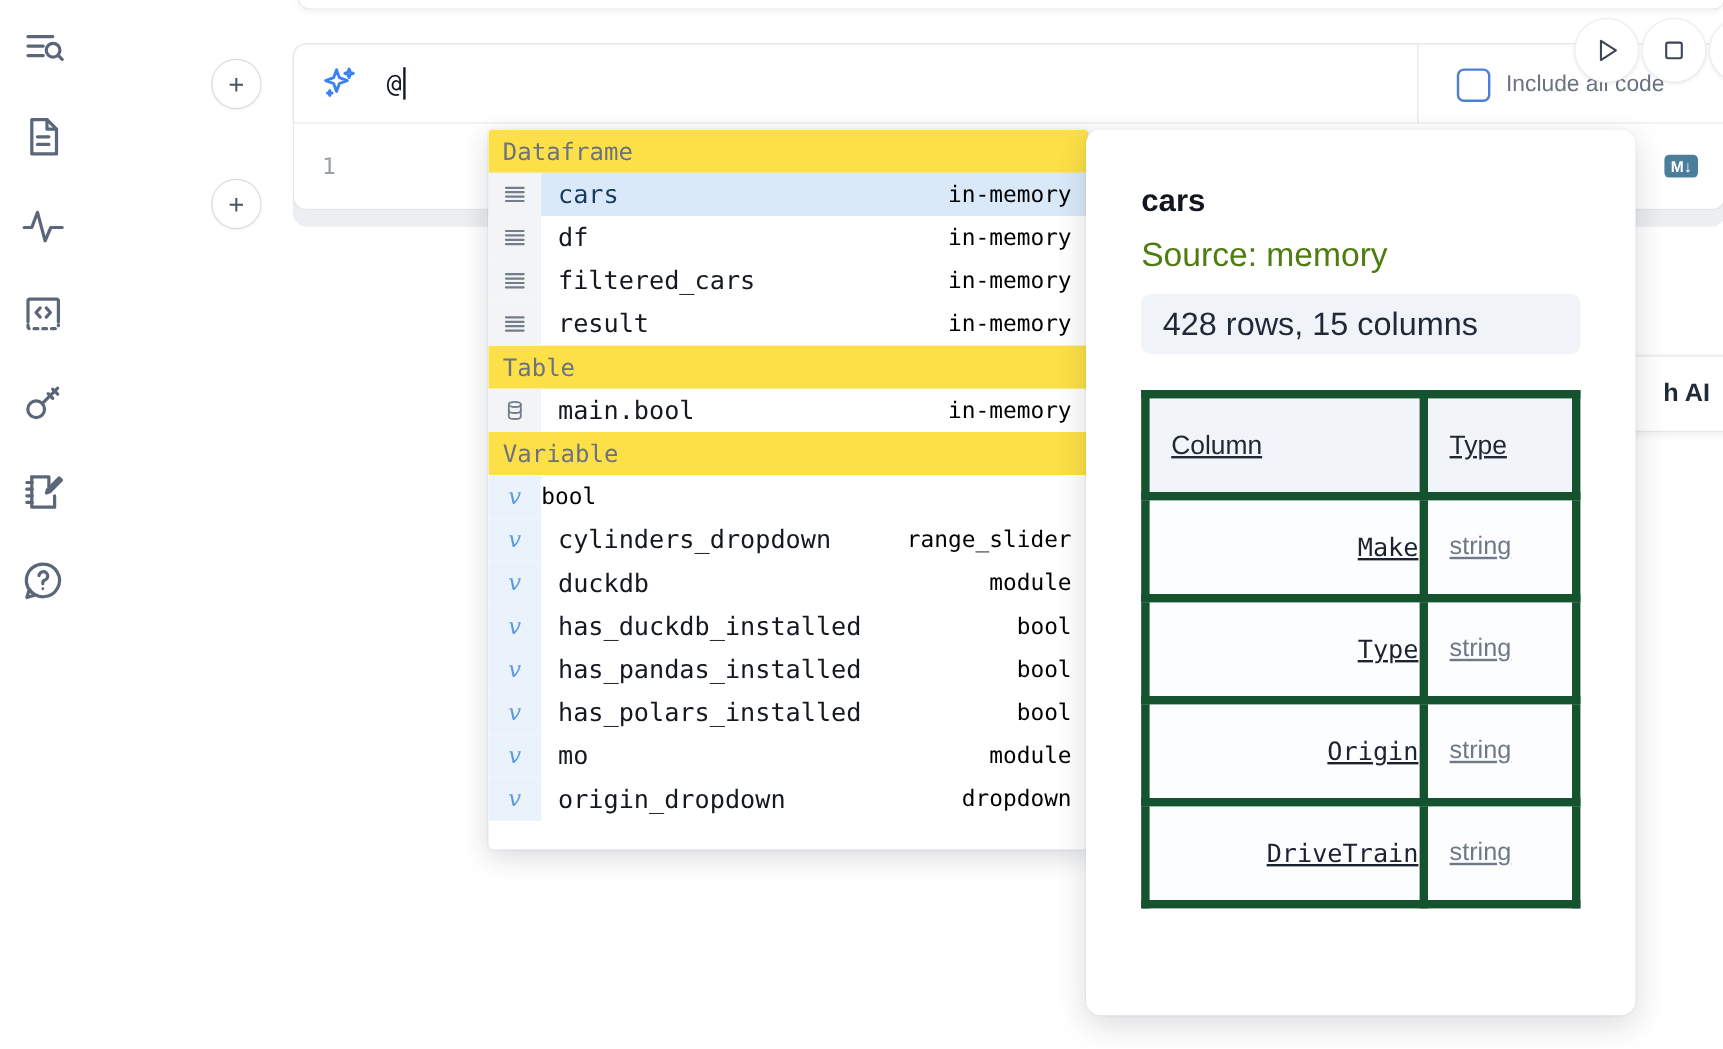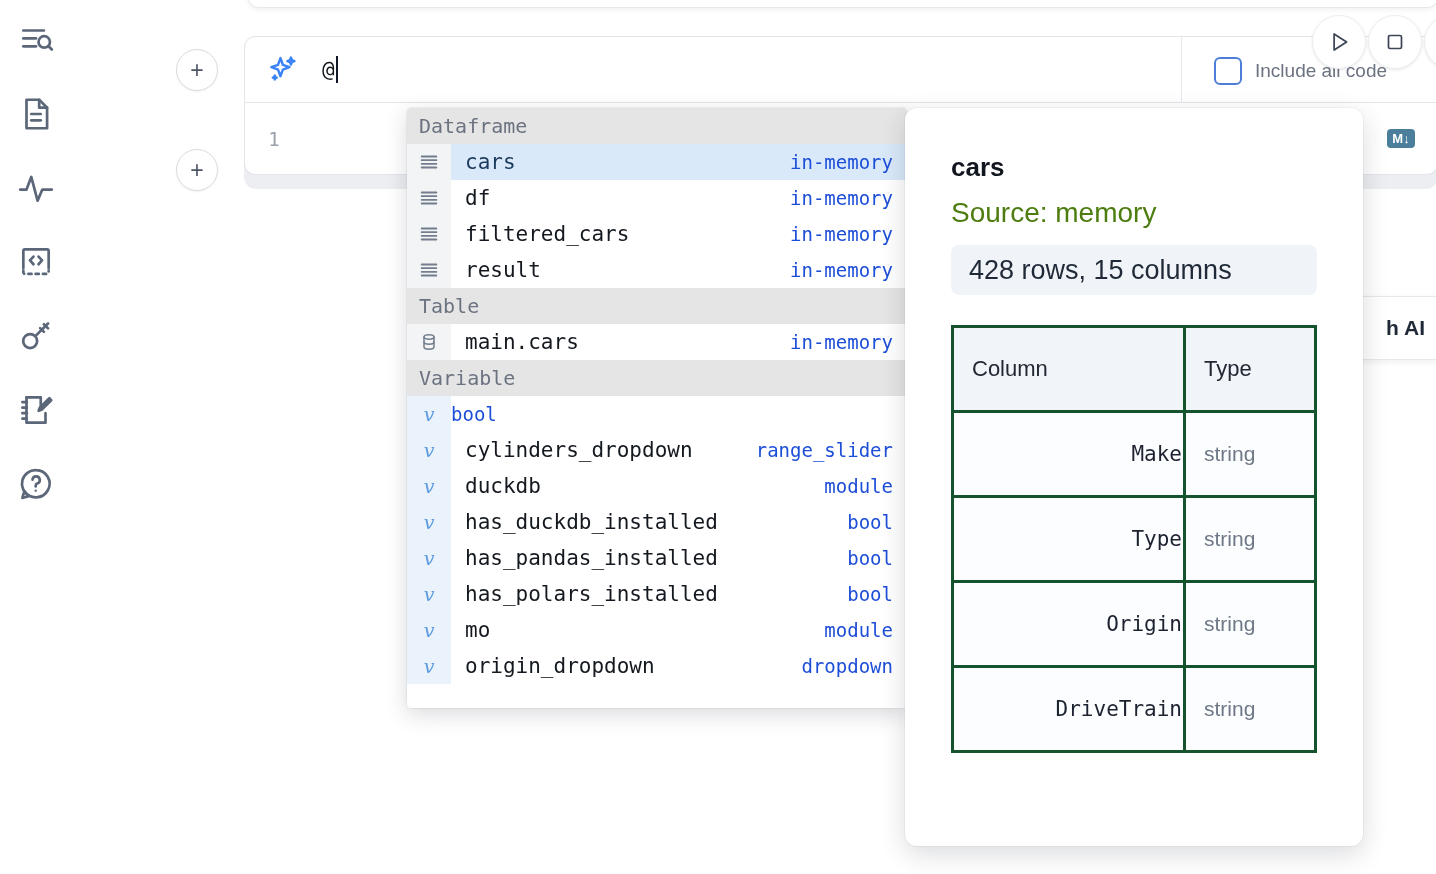--- a/index.html
+++ b/index.html
@@ -130,58 +130,58 @@
 
   
   .ac {
     position: absolute; left: 335px; top: 108px; width: 500px; height: 600px;
     background:#ffffff; border-radius: 4px;
     box-shadow: 0 6px 22px rgba(23,31,46,.17), 0 0 0 1px rgba(23,31,46,.05);
     overflow: hidden;
     font-family: "DejaVu Sans Mono", monospace;
   }
   .ac-group {
-    background:#e5e5e5; color:#6b7280; font-size: 20px;
+    background:#fde047; color:#6b7280; font-size: 20px;
     padding: 6px 0 6px 12px; height: 36px; line-height: 24px;
   }
   .ac-item {
     display:flex; align-items:center; height: 36px; background:#ffffff;
     cursor:pointer;
   }
   .ac-item.sel { background:#d9e9f9; }
   .ac-gut {
     width: 44px; height: 36px; flex: 0 0 44px;
     display:flex; align-items:center; justify-content:center;
     background:#f2f4f6; color:#737d8c;
   }
   .ac-item.var .ac-gut { background:#eaf3fc; color:#5b9ae0; font-style: italic;
                          font-size: 19px; font-family:"DejaVu Serif",serif; }
   .ac-name { flex:1; padding-left: 14px; font-size: 21px; color:#14181f; white-space:nowrap; }
   .ac-item.sel .ac-name { color:#1b3a5c; }
-  .ac-meta { font-size: 19px; color:#1d4ed8; padding-right: 14px; white-space:nowrap; }
+  .ac-meta { font-size: 19px; color:#000000; padding-right: 14px; white-space:nowrap; }
 
   
   .detail {
     position: absolute; left: 833px; top: 108px; width: 458px; height: 738px;
     background:#ffffff; border-radius: 12px;
     box-shadow: 0 8px 26px rgba(23,31,46,.16), 0 0 0 1px rgba(23,31,46,.04);
     overflow: hidden;
   }
   .detail-inner { padding: 44px 46px 0 46px; }
   .d-title { font-size: 26px; font-weight: 700; color:#11161f; margin: 0 0 14px 0; }
   .d-source { font-size: 28px; color:#4d7c0f; margin-bottom: 16px; }
   .d-stats {
     background:#f0f3f7; border-radius: 8px; height: 50px;
     display:flex; align-items:center; padding-left: 18px;
     font-size: 27px; color:#1f2937; margin-bottom: 30px;
   }
   .d-table { width: 366px; border-collapse: collapse; table-layout: fixed; }
   .d-table th, .d-table td {
-    border: 3px solid #14532d; text-align: left;
-    height: 85px; padding-left: 18px; vertical-align: middle;
+    border: 7px solid #14532d; text-align: left;
+    height: 85px; padding-left: 18px; vertical-align: middle; text-decoration: underline;
   }
   .d-table th { background:#f1f4f8; font-size: 22px; font-weight: 400; color:#222833;
                 font-family:"Liberation Sans",sans-serif; }
   .d-table th:first-child { width: 232px; }
   .d-table td.col { font-family:"DejaVu Sans Mono", monospace; font-size: 21px; color:#1c2230;
                     background:#fcfdfe;text-align:right; }
   .d-table td.typ { font-family:"Liberation Sans",sans-serif; font-size: 21px; color:#6e7887;
                     background:#fcfdfe; }
 </style>
 </head>
@@ -364,21 +364,21 @@
           </div>
           <div class="ac-group">Table</div>
           <div class="ac-item">
             <div class="ac-gut">
               <svg width="20" height="20" viewBox="0 0 24 24" fill="none" stroke="currentColor" stroke-width="1.8" stroke-linecap="round" stroke-linejoin="round">
                 <ellipse cx="12" cy="6" rx="6" ry="2.6"></ellipse>
                 <path d="M6 6v12c0 1.45 2.7 2.6 6 2.6s6-1.15 6-2.6V6"></path>
                 <path d="M6 12c0 1.45 2.7 2.6 6 2.6s6-1.15 6-2.6"></path>
               </svg>
             </div>
-            <div class="ac-name">main.cars</div>
+            <div class="ac-name">main.bool</div>
             <div class="ac-meta">in-memory</div>
           </div>
           <div class="ac-group">Variable</div>
           <div class="ac-item var">
             <div class="ac-gut">v</div>
             <div class="ac-meta">bool</div>
           </div>
           <div class="ac-item var">
             <div class="ac-gut">v</div>
             <div class="ac-name">cylinders_dropdown</div>

